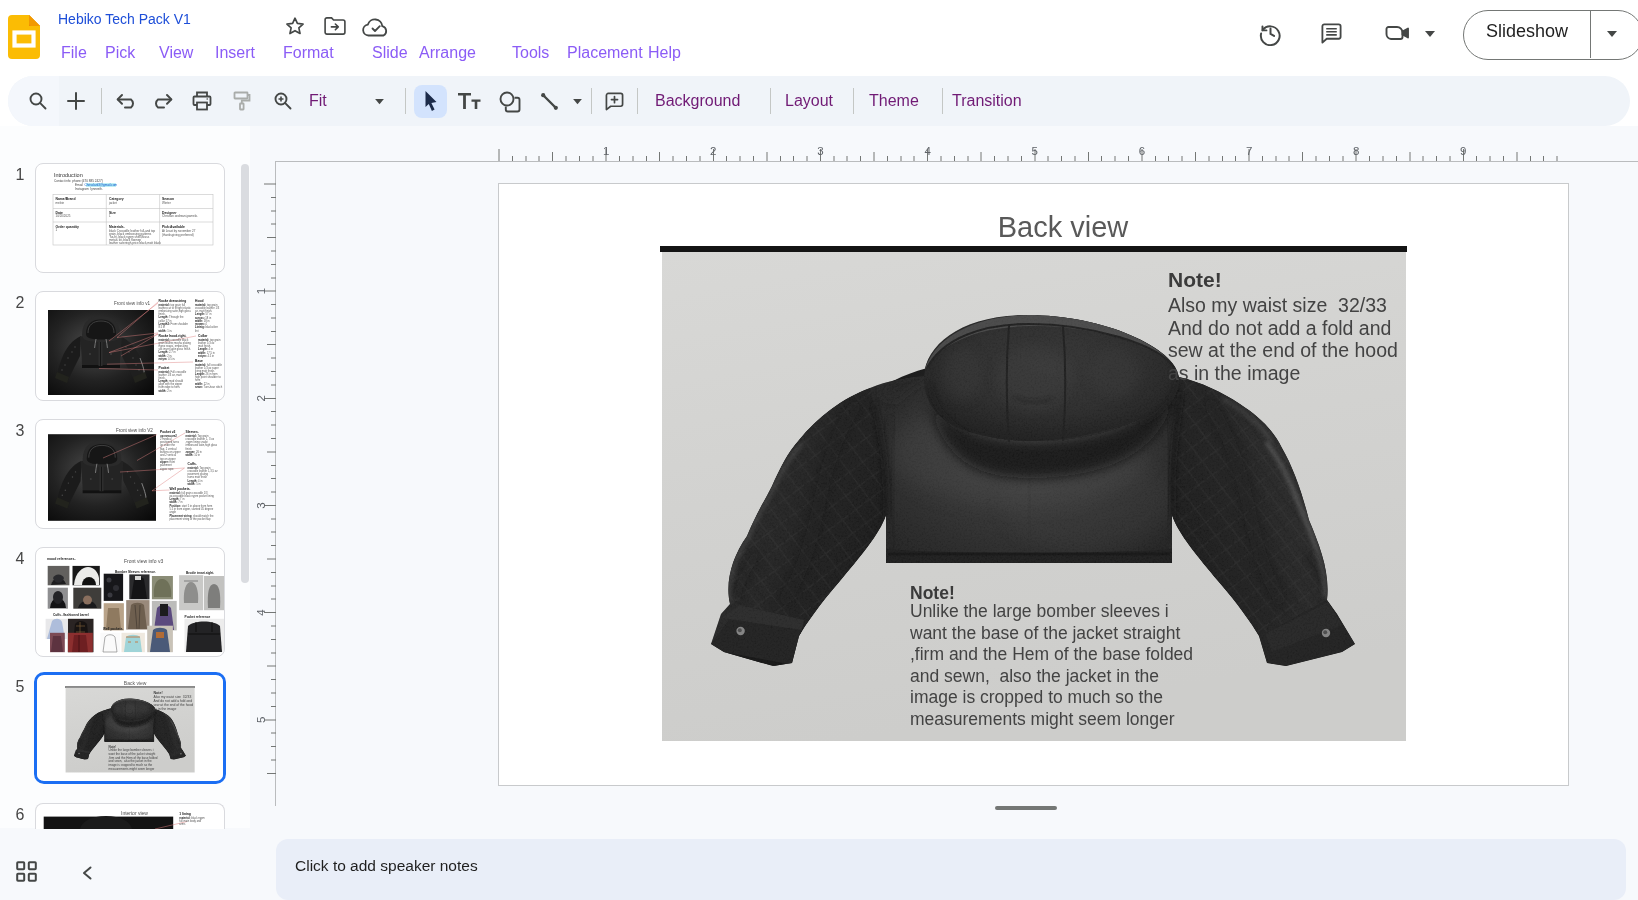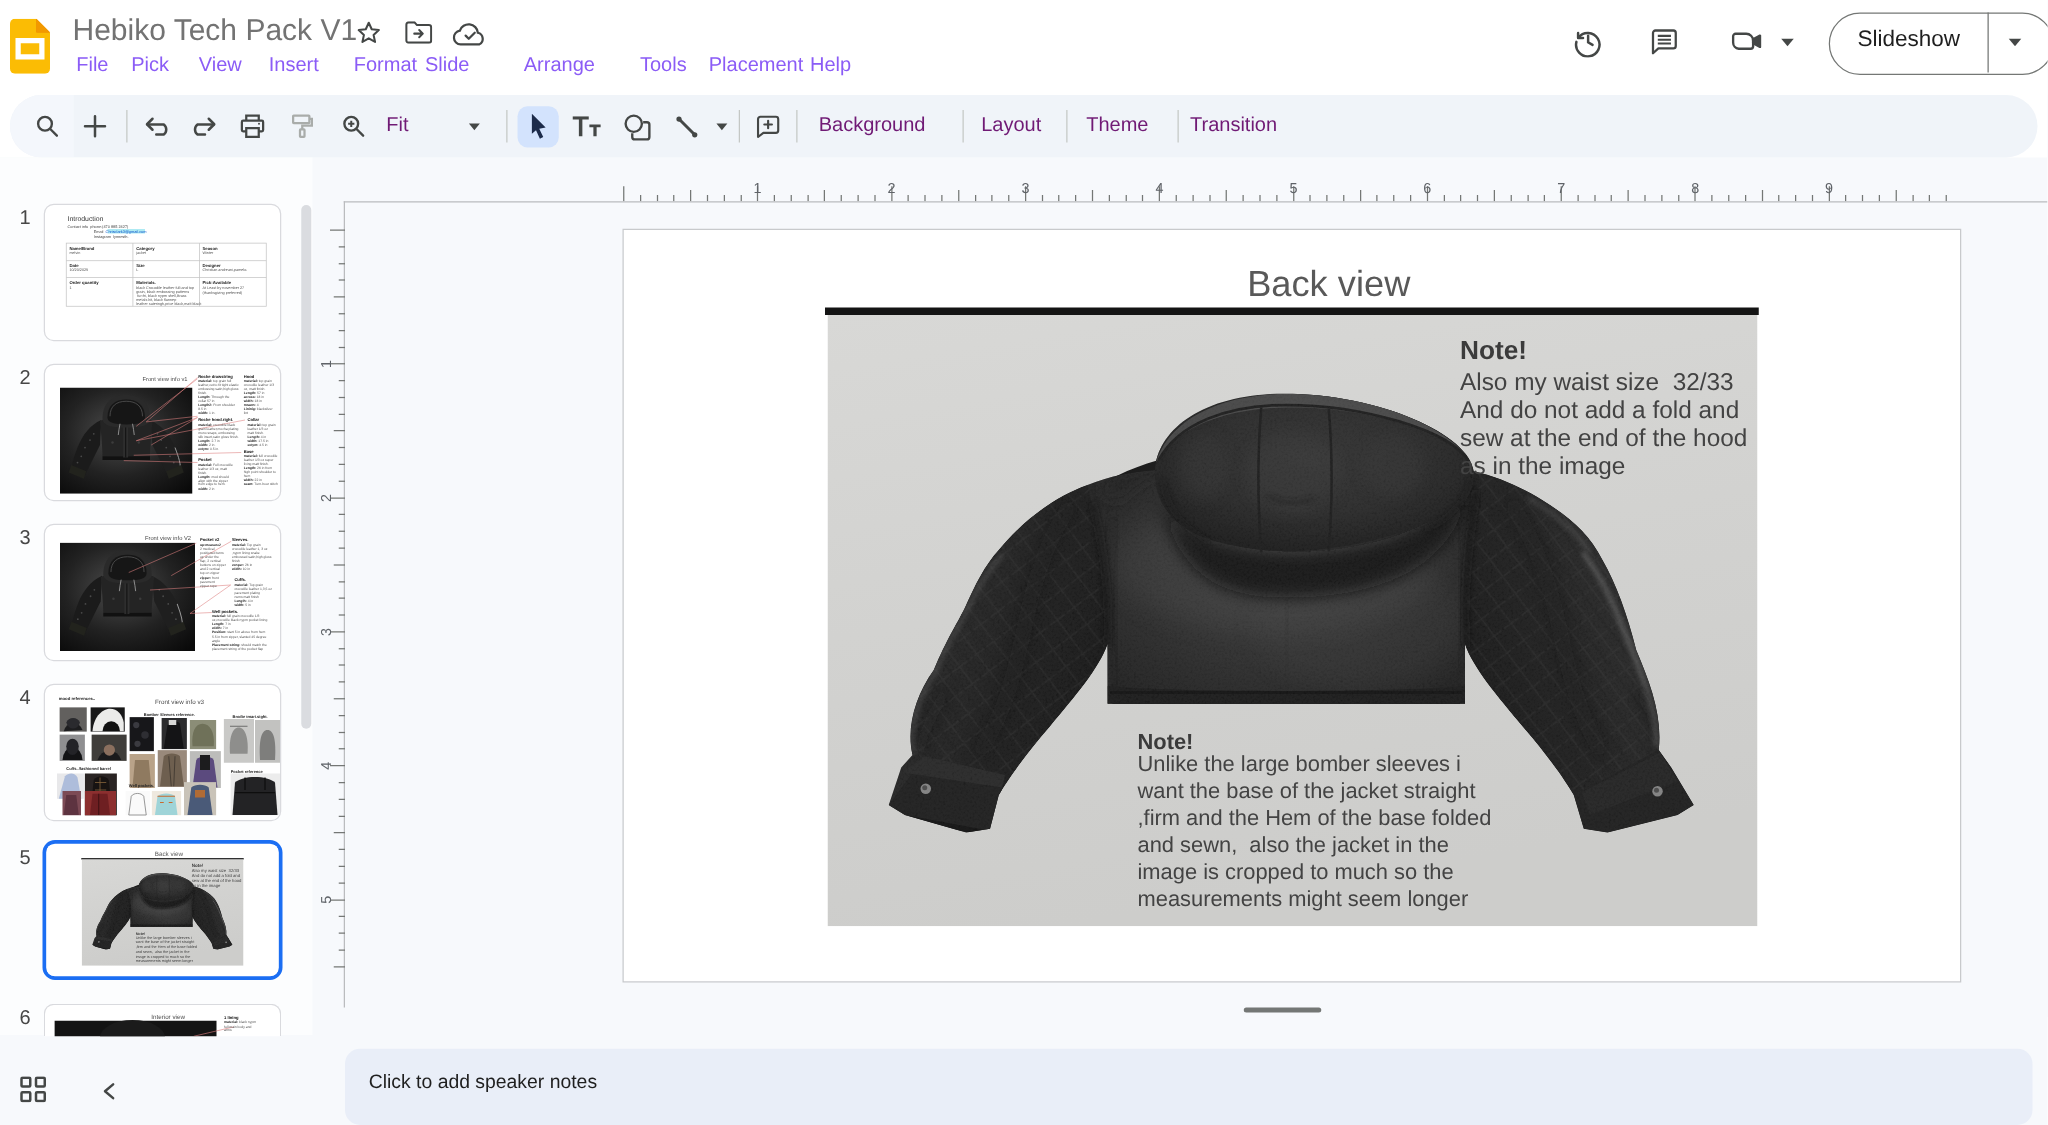--- a/index.html
+++ b/index.html
@@ -19,42 +19,42 @@
 
 <div class="abs" style="left:0;top:0;width:1638px;height:76px;background:#fff"></div>
 
 <svg class="abs" style="left:8px;top:15px" width="32" height="44" viewBox="0 0 32 44">
   <path d="M4,0 L21,0 L32,11 L32,40 a4,4 0 0 1 -4,4 L4,44 a4,4 0 0 1 -4,-4 L0,4 a4,4 0 0 1 4,-4 Z" fill="#fbbc04"></path>
   <path d="M21,0 L32,11 L21,11 Z" fill="#ea8600"></path>
   <path d="M21,0 L32,11 L23,11 a2,2 0 0 1 -2,-2 Z" fill="#f29900"></path>
   <rect x="6.5" y="17.5" width="19" height="13" fill="none" stroke="#fff" stroke-width="4.2"></rect>
 </svg>
 
-<div class="abs" style="left:58px;top:11px;font-size:24px;color:#737373">Hebiko Tech Pack V1</div>
+<div class="abs" style="left:58px;top:11px;font-size:14px;color:#1d4ed8">Hebiko Tech Pack V1</div>
 
 <svg class="ic" style="left:284px;top:15px" width="22" height="22" viewBox="0 0 24 24" fill="none" stroke="#444746" stroke-width="1.8" stroke-linejoin="round">
   <path d="M12 3.5 L14.6 9.2 L20.8 9.9 L16.2 14.1 L17.5 20.2 L12 17.1 L6.5 20.2 L7.8 14.1 L3.2 9.9 L9.4 9.2 Z"></path>
 </svg>
 
 <svg class="ic" style="left:324px;top:17px" width="22" height="18" viewBox="0 0 24 20" fill="none" stroke="#444746" stroke-width="1.8">
   <path d="M1,3 a2,2 0 0 1 2,-2 L8.2,1 L10.4,3.4 L21,3.4 a2,2 0 0 1 2,2 L23,17 a2,2 0 0 1 -2,2 L3,19 a2,2 0 0 1 -2,-2 Z"></path>
   <path d="M8,11 L15,11 M12.4,7.8 L15.6,11 L12.4,14.2" stroke-linecap="round" stroke-linejoin="round"></path>
 </svg>
 
 <svg class="ic" style="left:362px;top:18px" width="28" height="19" viewBox="0 0 28 19" fill="none" stroke="#444746" stroke-width="1.8">
   <path d="M6.5,17.5 a5.5,5.5 0 0 1 -0.6,-10.95 A7.4,7.4 0 0 1 20.3,8.2 a5,5 0 0 1 1.2,9.3 Z"></path>
   <path d="M10.5,10.5 L13,13 L17.8,8.2" stroke-linecap="round" stroke-linejoin="round"></path>
 </svg>
 
 <div class="menuitem" style="left:61px">File</div>
 <div class="menuitem" style="left:105px">Pick</div>
 <div class="menuitem" style="left:159px">View</div>
 <div class="menuitem" style="left:215px">Insert</div>
 <div class="menuitem" style="left:283px">Format</div>
-<div class="menuitem" style="left:340px">Slide</div>
+<div class="menuitem" style="left:372px">Slide</div>
 <div class="menuitem" style="left:419px">Arrange</div>
 <div class="menuitem" style="left:512px">Tools</div>
 <div class="menuitem" style="left:567px">Placement</div>
 <div class="menuitem" style="left:648px">Help</div>
 
 <svg class="ic" style="left:1258px;top:21px" width="25" height="25" viewBox="0 0 24 24" fill="none" stroke="#444746" stroke-width="1.9" stroke-linecap="round">
   <path d="M4.3,5.2 L4.3,9 L8.1,9" stroke-linejoin="round"></path>
   <path d="M4.5,8.8 A9,9 0 1 1 3,12"></path>
   <path d="M12,7.3 L12,12.3 L15.4,14.3"></path>
 </svg>

